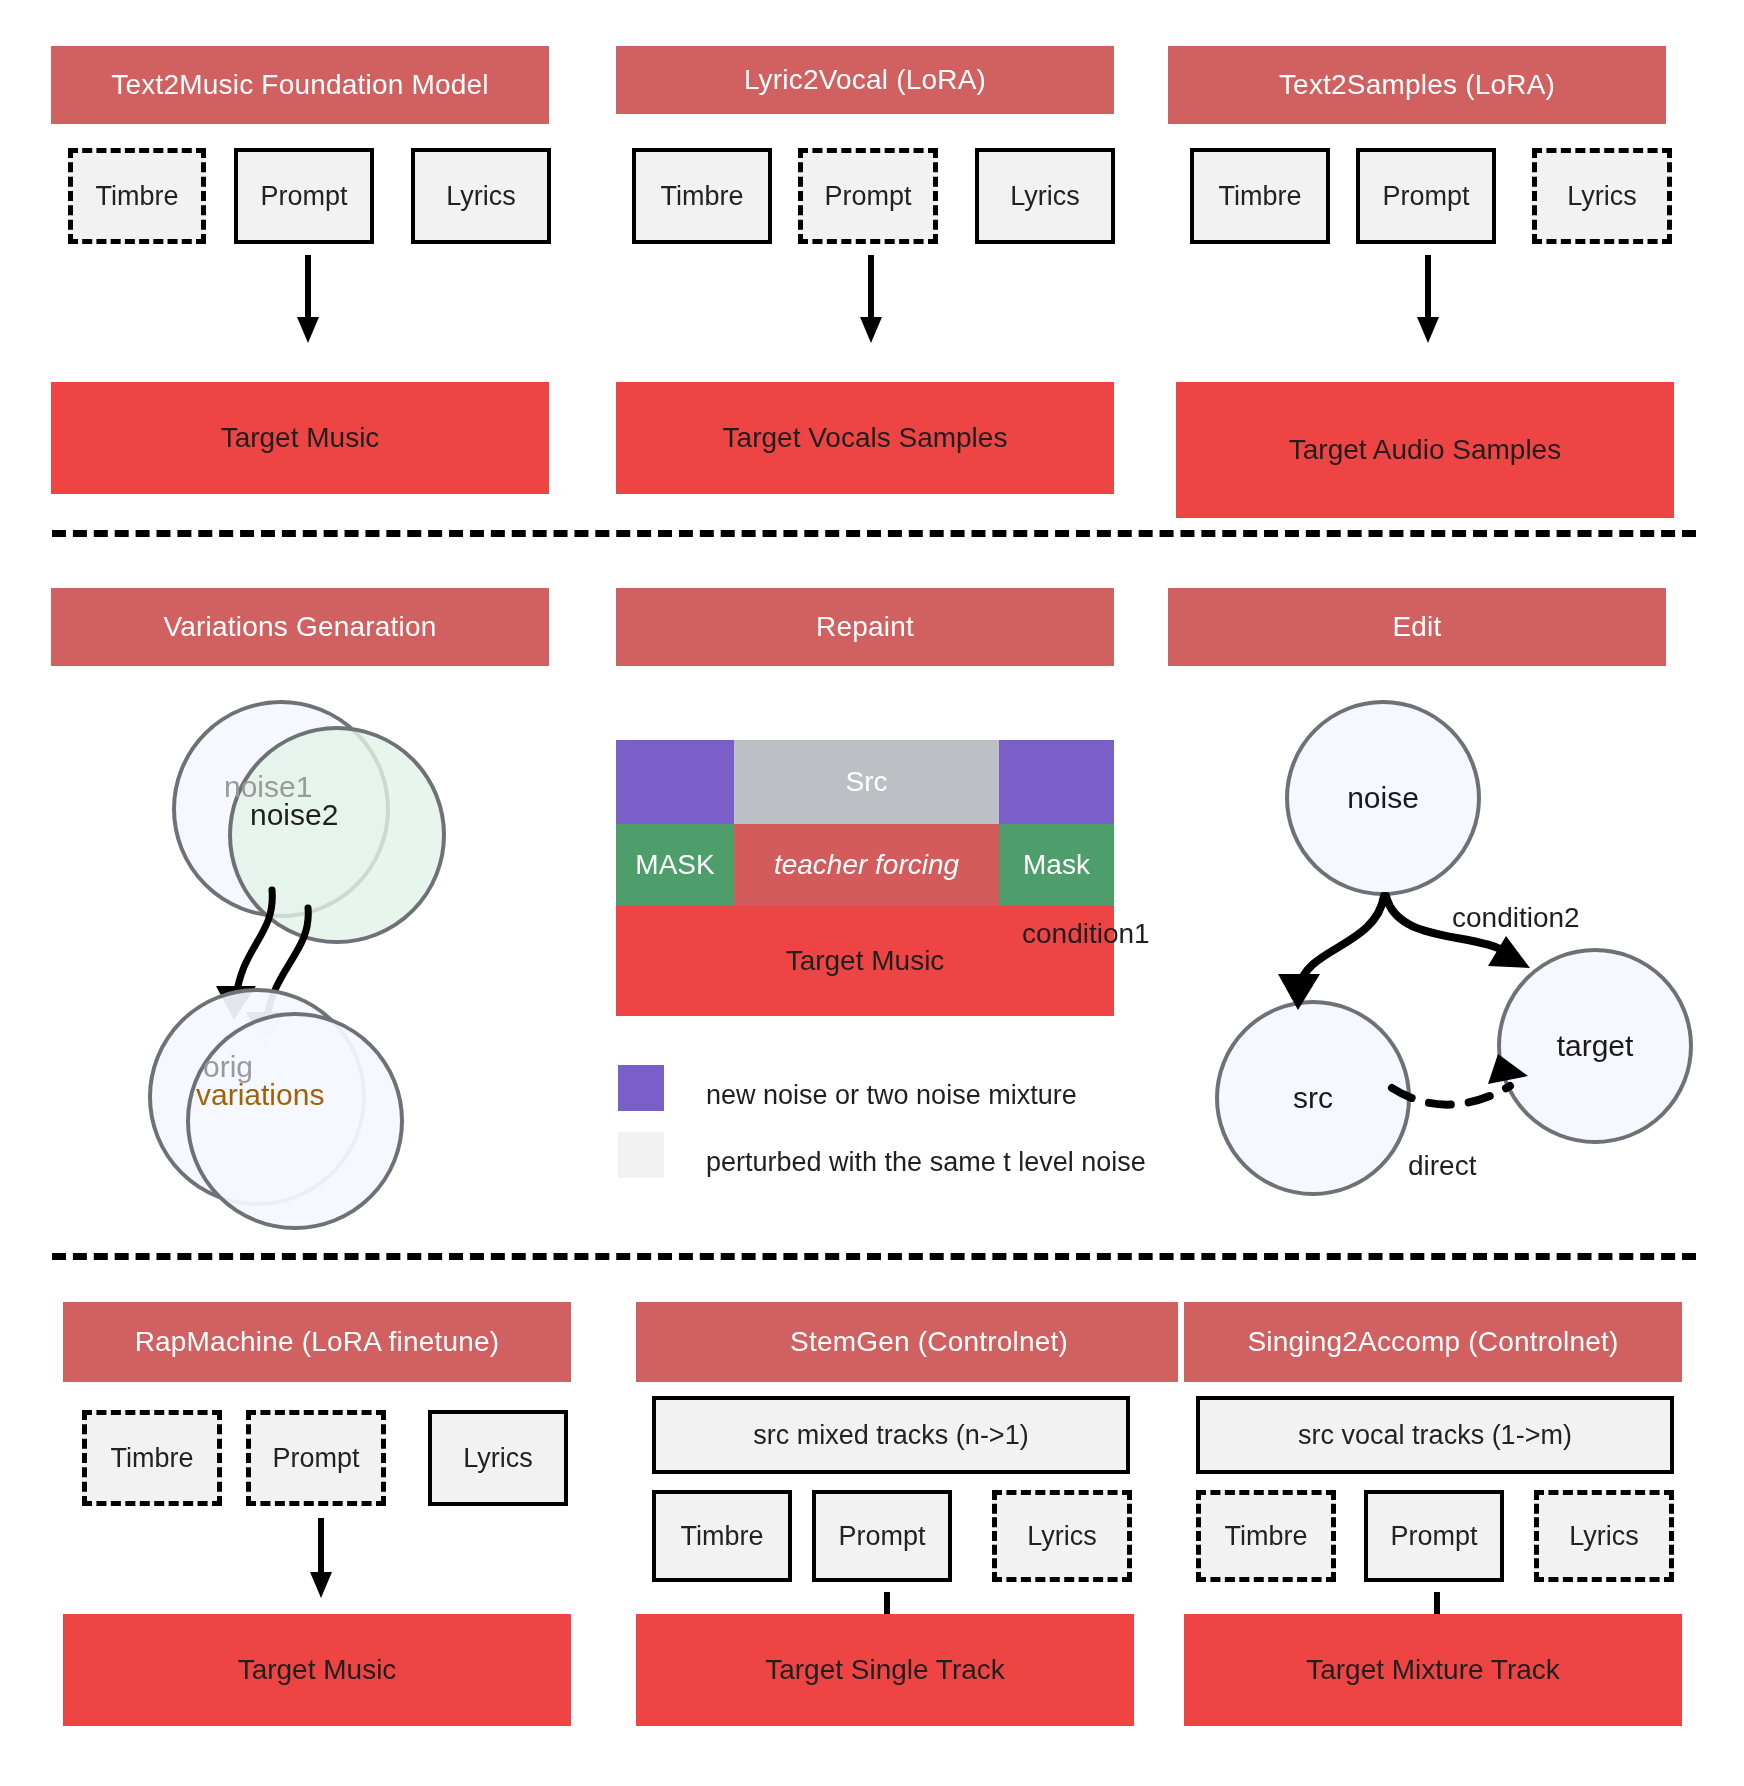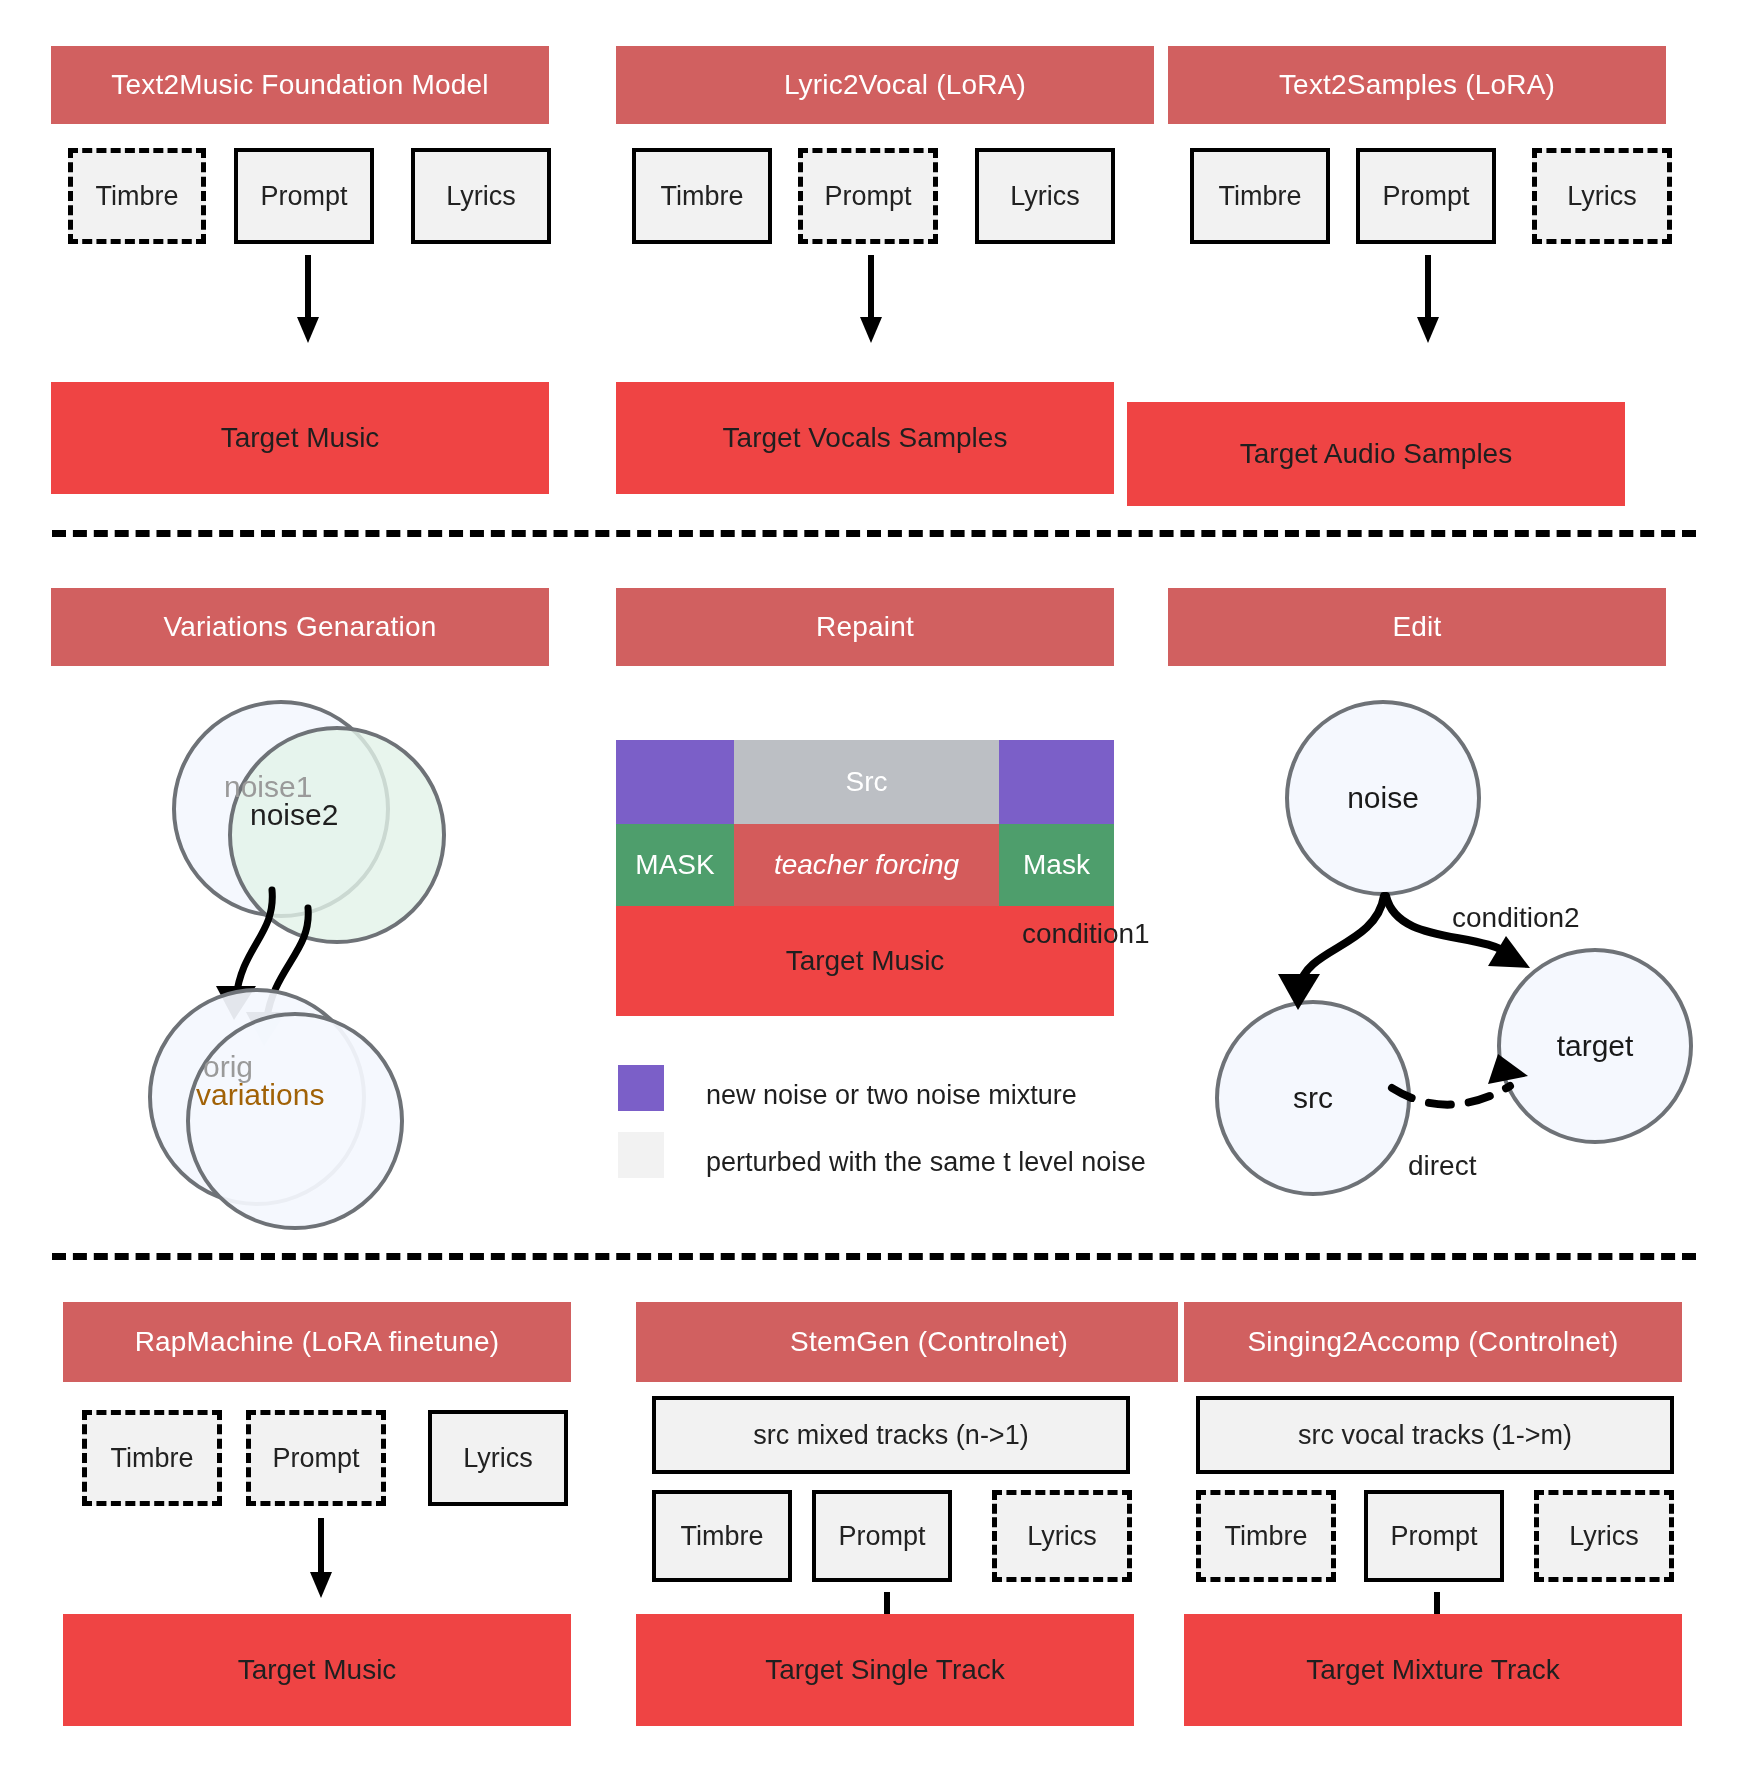--- a/index.html
+++ b/index.html
@@ -106,39 +106,39 @@
   <div class="panel-title" style="left:51px;top:46px;width:498px;height:78px;">Text2Music Foundation Model</div>
   <div class="io-box dashed" style="left:68px;top:148px;width:138px;height:96px;">Timbre</div>
   <div class="io-box" style="left:234px;top:148px;width:140px;height:96px;">Prompt</div>
   <div class="io-box" style="left:411px;top:148px;width:140px;height:96px;">Lyrics</div>
   <svg class="arrow-svg" style="left:295px;top:255px;width:26px;height:90px;">
     <line x1="13" y1="0" x2="13" y2="72" stroke="#000" stroke-width="6"></line>
     <polygon points="13,88 2,62 24,62" fill="#000"></polygon>
   </svg>
   <div class="target-bar" style="left:51px;top:382px;width:498px;height:112px;">Target Music</div>
 
-  <div class="panel-title" style="left:616px;top:46px;width:498px;height:78px;padding-left:40px;">Lyric2Vocal (LoRA)</div>
+  <div class="panel-title" style="left:616px;top:46px;width:498px;height:68px;">Lyric2Vocal (LoRA)</div>
   <div class="io-box" style="left:632px;top:148px;width:140px;height:96px;">Timbre</div>
   <div class="io-box dashed" style="left:798px;top:148px;width:140px;height:96px;">Prompt</div>
   <div class="io-box" style="left:975px;top:148px;width:140px;height:96px;">Lyrics</div>
   <svg class="arrow-svg" style="left:858px;top:255px;width:26px;height:90px;">
     <line x1="13" y1="0" x2="13" y2="72" stroke="#000" stroke-width="6"></line>
     <polygon points="13,88 2,62 24,62" fill="#000"></polygon>
   </svg>
   <div class="target-bar" style="left:616px;top:382px;width:498px;height:112px;">Target Vocals Samples</div>
 
   <div class="panel-title" style="left:1168px;top:46px;width:278px;height:78px;padding:0 110px;">Text2Samples (LoRA)</div>
   <div class="io-box" style="left:1190px;top:148px;width:140px;height:96px;">Timbre</div>
   <div class="io-box" style="left:1356px;top:148px;width:140px;height:96px;">Prompt</div>
   <div class="io-box dashed" style="left:1532px;top:148px;width:140px;height:96px;">Lyrics</div>
   <svg class="arrow-svg" style="left:1415px;top:255px;width:26px;height:90px;">
     <line x1="13" y1="0" x2="13" y2="72" stroke="#000" stroke-width="6"></line>
     <polygon points="13,88 2,62 24,62" fill="#000"></polygon>
   </svg>
-  <div class="target-bar" style="left:1127px;top:382px;width:498px;height:104px;margin-top:20px;">Target Audio Samples</div>
+  <div class="target-bar" style="left:1176px;top:382px;width:498px;height:136px;">Target Audio Samples</div>
 
   <div class="divider" style="left:52px;top:530px;width:1644px;"></div>
 
   <div class="panel-title" style="left:51px;top:588px;width:498px;height:78px;">Variations Genaration</div>
 
   <div class="circ circ-blue" style="left:172px;top:700px;width:218px;height:218px;"></div>
   <div class="circ circ-green" style="left:228px;top:726px;width:218px;height:218px;"></div>
   <span class="circ-label" style="left:224px;top:770px;color:#9a9a9a;">noise1</span>
   <span class="circ-label" style="left:250px;top:798px;color:#1f1f1f;">noise2</span>
 

